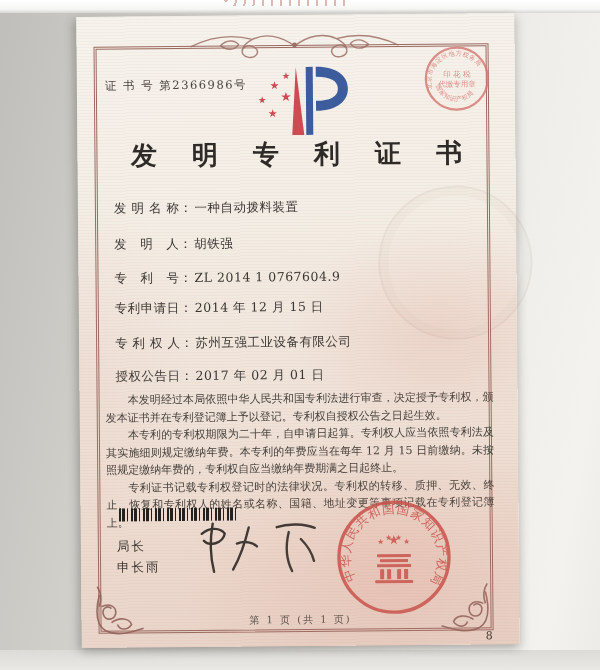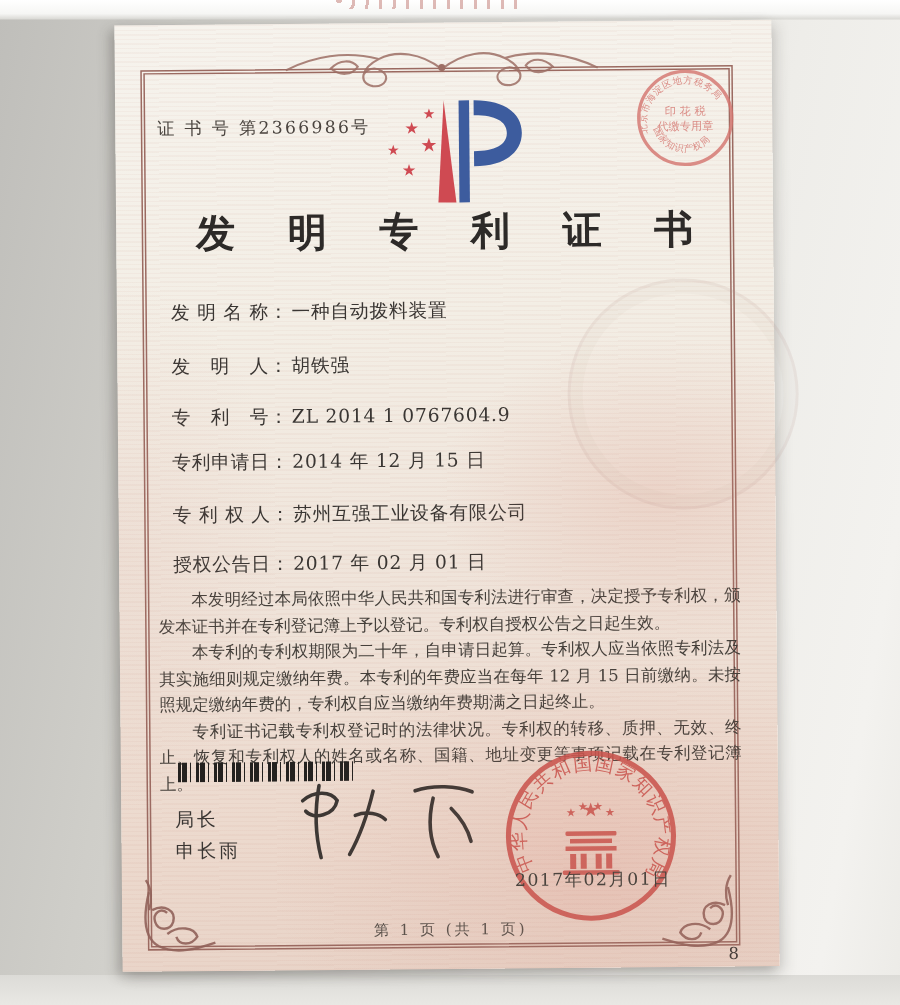--- a/index.html
+++ b/index.html
@@ -175,21 +175,20 @@
           <rect x="45" y="61" width="28" height="3"></rect>
           <rect x="42" y="66" width="34" height="3"></rect>
           <rect x="45" y="71" width="4" height="10"></rect>
           <rect x="52" y="71" width="4" height="10"></rect>
           <rect x="62" y="71" width="4" height="10"></rect>
           <rect x="69" y="71" width="4" height="10"></rect>
           <rect x="40" y="82" width="38" height="3" rx="1"></rect>
         </g>
       </g>
     </svg>
-    <div class="seal-date">2017年02月01日</div>
 
     <svg class="tax-seal" viewBox="0 0 68 68">
       <g opacity=".8">
         <circle cx="34" cy="34" r="31" fill="none" stroke="#d4736d" stroke-width="2.2"></circle>
         <defs>
           <path id="taxTop" d="M 9,44 A 26,26 0 1 1 59,44"></path>
           <path id="taxBottom" d="M 13,41 A 22,22 0 0 0 55,41"></path>
         </defs>
         <text font-size="6.2" fill="#d4736d" letter-spacing=".5" font-family="'DejaVu Serif',serif">
           <textPath href="#taxTop">北京市海淀区地方税务局</textPath>

